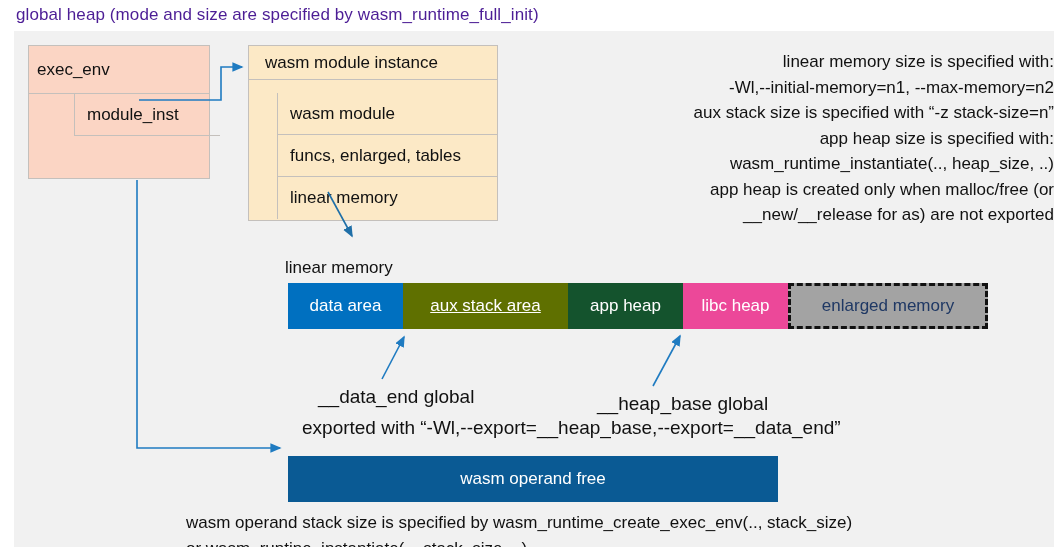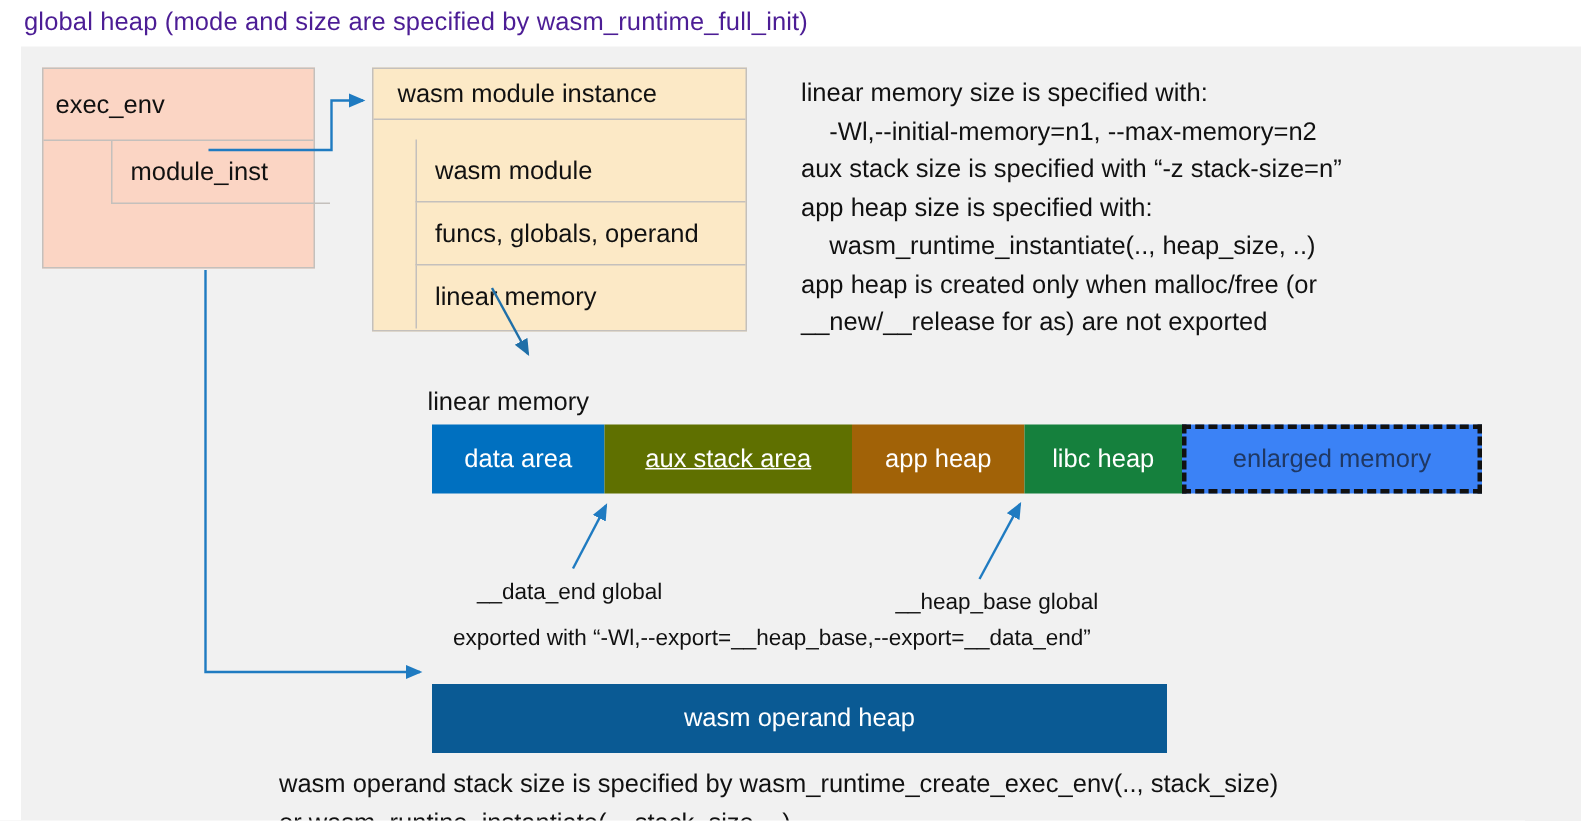--- a/index.html
+++ b/index.html
@@ -68,42 +68,43 @@
   }
   .mod-row.m1{top:47px;border-bottom:1px solid #c4c0bc;}
   .mod-row.m2{top:89px;border-bottom:1px solid #c4c0bc;}
   .mod-row.m3{top:131px;}
 
   
   .notes{
     position:absolute;left:520px;top:18px;width:520px;
     font-size:17px;line-height:25.5px;color:#111;
     white-space:pre;
+    text-align:right;
   }
 
   
   .lm-label{
     position:absolute;left:271px;top:227px;
     font-size:17px;color:#111;
   }
   .membar{
     position:absolute;left:274px;top:252px;
     height:46px;display:flex;
   }
   .seg{
     height:46px;display:flex;align-items:center;justify-content:center;
     color:#ffffff;font-size:17px;box-sizing:border-box;white-space:nowrap;
   }
   .seg.dashed{
-    background:#3b82f6;color:#1f3864;
+    background:#a3a3a3;color:#1f3864;
     border:3px dashed #111111;
   }
 
   .annot{
-    position:absolute;font-size:15px;color:#111;white-space:nowrap;
+    position:absolute;font-size:19px;color:#111;white-space:nowrap;
   }
   .annot.data-end{left:304px;top:355px;}
   .annot.heap-base{left:583px;top:362px;}
   .annot.exported{left:288px;top:386px;}
 
   
   .opstack{
     position:absolute;left:274px;top:425px;width:490px;height:46px;
     background:#0a5a94;
     display:flex;align-items:center;justify-content:center;
@@ -127,47 +128,47 @@
   <div class="canvas">
 
     <div class="box exec-env">
       <div class="exec-env-title">exec_env</div>
       <div class="exec-row r1">module_inst</div>
     </div>
 
     <div class="box mod-inst">
       <div class="mod-title">wasm module instance</div>
       <div class="mod-row m1">wasm module</div>
-      <div class="mod-row m2">funcs, globals, operand</div>
+      <div class="mod-row m2">funcs, enlarged, tables</div>
       <div class="mod-row m3">linear memory</div>
     </div>
 
     <div class="notes">linear memory size is specified with:
     -Wl,--initial-memory=n1, --max-memory=n2
 aux stack size is specified with “-z stack-size=n”
 app heap size is specified with:
     wasm_runtime_instantiate(.., heap_size, ..)
 app heap is created only when malloc/free (or
 __new/__release for as) are not exported</div>
 
     <div class="lm-label">linear memory</div>
 
     <div class="membar">
       <div class="seg" style="width:115px;background:#0070c0;">data area</div>
       <div class="seg" style="width:165px;background:#5f7000;text-decoration:underline;">aux stack area</div>
-      <div class="seg" style="width:115px;background:#a16207;">app heap</div>
-      <div class="seg" style="width:105px;background:#15803d;">libc heap</div>
+      <div class="seg" style="width:115px;background:#14532d;">app heap</div>
+      <div class="seg" style="width:105px;background:#ec4899;">libc heap</div>
       <div class="seg dashed" style="width:200px;">enlarged memory</div>
     </div>
 
     <div class="annot data-end">__data_end global</div>
     <div class="annot heap-base">__heap_base global</div>
     <div class="annot exported">exported with “-Wl,--export=__heap_base,--export=__data_end”</div>
 
-    <div class="opstack">wasm operand heap</div>
+    <div class="opstack">wasm operand free</div>
 
     <div class="bottom-note">wasm operand stack size is specified by wasm_runtime_create_exec_env(.., stack_size)
 or wasm_runtine_instantiate(.., stack_size, ..)</div>
 
     <svg class="arrows" viewBox="0 0 1040 516">
       <defs>
         <marker id="ah" markerWidth="8" markerHeight="8" refX="6" refY="3" orient="auto" markerUnits="strokeWidth">
           <path d="M0,0 L7,3 L0,6 z" fill="#1f7bc1"></path>
         </marker>
         <marker id="ah2" markerWidth="8" markerHeight="8" refX="6" refY="3" orient="auto" markerUnits="strokeWidth">

